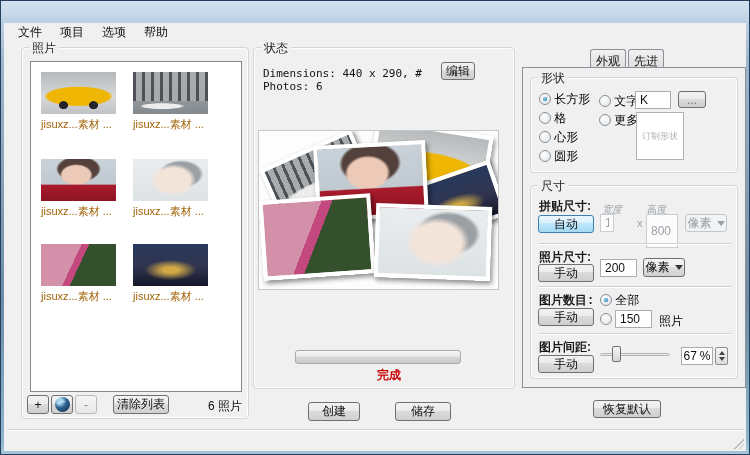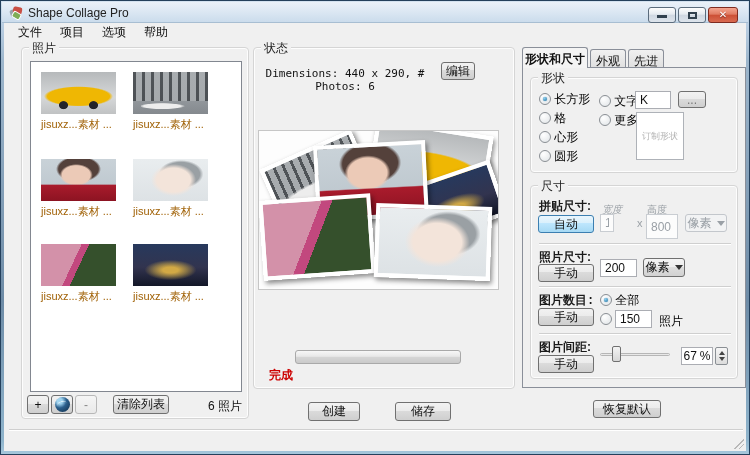--- a/index.html
+++ b/index.html
@@ -90,21 +90,21 @@
   .cph { position:absolute; border:4px solid #fff; box-shadow:2px 3px 5px rgba(0,0,0,.45); background-repeat:no-repeat; }
   
   .tab { position:absolute; font-size:12px; color:#111; text-align:center;
     border:1px solid #8a8f99; border-bottom:none; border-radius:3px 3px 0 0;
     background:linear-gradient(180deg,#f1f1f1,#dfdfdf); padding-top:3px; }
   .tab.active { background:#f4f4f4; z-index:3; font-weight:bold; }
   .tabpanel { position:absolute; left:521px; top:66px; width:224px; height:321px; border:1px solid #8a8f99; background:#f0f0f0; z-index:2; }
   
   .progress { position:absolute; left:294px; top:349px; width:166px; height:14px; border:1px solid #a9a9a9; border-radius:3px;
     background:linear-gradient(180deg,#f7f7f7 0%,#e8e8e8 45%,#d6d6d6 50%,#cacaca 100%); }
-  .done { position:absolute; left:268px; top:366px; width:262px; font-size:12px; font-weight:bold; color:#cc0000; }
+  .done { position:absolute; left:257px; top:366px; width:262px; text-align:center; font-size:12px; font-weight:bold; color:#cc0000; }
   .slider-track { position:absolute; height:3px; border:1px solid #b6b6b6; border-radius:2px; background:#e8e8e8; }
   .slider-handle { position:absolute; width:9px; height:16px; border:1px solid #707070; border-radius:2px;
     background:linear-gradient(180deg,#f4f4f4,#d7d7d7); }
   .spinner { position:absolute; width:13px; height:18px; border:1px solid #8a8f94; border-radius:2px; background:linear-gradient(180deg,#f6f6f6,#dcdcdc); }
   .spinner i { position:absolute; left:3px; width:0; height:0; border-left:3px solid transparent; border-right:3px solid transparent; }
   .spinner .up { top:3px; border-bottom:4px solid #444; }
   .spinner .dn { bottom:3px; border-top:4px solid #444; }
   .globe { display:inline-block; width:15px; height:15px; border-radius:50%;
     background:radial-gradient(circle at 32% 28%,#9fd3ef 0 18%,#2b5f8c 45%,#0d2a44 100%); position:relative; }
   .globe::after { content:""; position:absolute; left:2px; top:4px; width:10px; height:6px; border-radius:50%;
@@ -114,39 +114,20 @@
   .bottom-line { position:absolute; left:8px; top:428px; width:734px; height:2px; border-top:1px solid #cfcfcf; border-bottom:1px solid #fff; }
   .grip { position:absolute; right:5px; bottom:5px; width:10px; height:10px;
     background:linear-gradient(135deg,rgba(0,0,0,0) 50%,#b8b8b8 50% 58%,rgba(0,0,0,0) 58% 72%,#b8b8b8 72% 80%,rgba(0,0,0,0) 80%); }
   .statusmono { font-family:"DejaVu Sans Mono","Liberation Mono",monospace; font-size:11px; color:#111; }
 </style>
 </head>
 <body>
 
 <div class="window">
 
-  <div class="titlebar">
-    <span class="app-icon">
-        <i></i>
-        <i></i>
-        <i></i>
-      </span>
-    <span class="title-text">Shape Collage Pro</span>
-    <span class="capbtns">
-      <span class="capbtn">
-          <span class="glyph-min"></span>
-        </span>
-      <span class="capbtn">
-          <span class="glyph-max"></span>
-        </span>
-      <span class="capbtn close">
-          <span class="glyph-close">✕</span>
-        </span>
-    </span>
-  </div>
 
   <div class="client">
 
     <div class="menubar">
       <span class="menu-item">文件</span>
       <span class="menu-item">项目</span>
       <span class="menu-item">选项</span>
       <span class="menu-item">帮助</span>
     </div>
   </div>
@@ -184,39 +165,38 @@
         <span class="globe"></span>
       </div>
     <div class="btn dim" style="position:absolute; left:53px; top:347px; width:22px; height:19px;">-</div>
     <div class="btn" style="position:absolute; left:91px; top:347px; width:56px; height:19px;">清除列表</div>
     <span style="position:absolute; left:150px; top:350px; width:70px; text-align:right; font-size:12px; color:#111;">6 照片</span>
   </div>
 
   <div class="groupbox" style="left:252px; top:46px; width:262px; height:342px;">
     <span class="grouplabel">状态</span>
   </div>
-  <span class="statusmono" style="position:absolute; left:246px; top:66px; width:196px; text-align:center;">Dimensions: 440 x 290, # Photos: 6</span>
+  <span class="statusmono" style="position:absolute; left:262px; top:66px; width:196px; ">Dimensions: 440 x 290, # Photos: 6</span>
   <div class="btn" style="position:absolute; left:440px; top:61px; width:34px; height:18px;">编辑</div>
 
   <div class="preview">
     <span class="cph th2" style="left:8px;  top:16px; width:100px; height:60px; transform:rotate(-24deg); background-size:100% 100%,100% 70%,100% 100%;"></span>
     <span class="cph th1" style="left:112px; top:-4px; width:118px; height:70px; transform:rotate(9deg);"></span>
     <span class="cph th6" style="left:150px; top:42px; width:92px; height:58px; transform:rotate(-19deg);"></span>
     <span class="cph th3" style="left:56px; top:12px; width:112px; height:76px; transform:rotate(-3deg);"></span>
     <span class="cph th5" style="left:2px;  top:66px; width:112px; height:80px; transform:rotate(-4deg);"></span>
     <span class="cph th4" style="left:116px; top:74px; width:116px; height:74px; transform:rotate(2deg);"></span>
   </div>
 
   <div class="progress"></div>
   <div class="done">完成</div>
 
   <div class="btn" style="position:absolute; left:307px; top:401px; width:52px; height:19px;font-family:Liberation Serif, serif;">创建</div>
   <div class="btn" style="position:absolute; left:394px; top:401px; width:56px; height:19px;">储存</div>
 
-  <div class="tab active" style="left:521px; top:46px; width:66px; height:21px;">形状和尺寸</div>
   <div class="tab" style="left:589px; top:48px; width:36px; height:19px;">外观</div>
   <div class="tab" style="left:627px; top:48px; width:36px; height:19px;">先进</div>
   <div class="tabpanel"></div>
 
   <div class="groupbox" style="left:529px; top:76px; width:208px; height:96px; z-index:4;">
     <span class="grouplabel">形状</span>
     <div style="position:absolute; left:8px; top:13px; font-size:12px;">
       <span class="radio checked"></span> <span>长方形</span>
     </div>
     <div style="position:absolute; left:8px; top:32px; font-size:12px;">
@@ -241,21 +221,21 @@
 
   <div class="groupbox" style="left:529px; top:184px; width:208px; height:194px; z-index:4;">
     <span class="grouplabel">尺寸</span>
 
     <span class="rowlabel" style="left:8px; top:12px;">拼贴尺寸:</span>
     <div class="btn blue" style="position:absolute; left:7px; top:29px; width:56px; height:18px;">自动</div>
     <span class="minilabel" style="left:71px; top:17px;font-style:italic;">宽度</span>
     <span class="minilabel" style="left:116px; top:17px;">高度</span>
     <input class="tfield disabled" style="position: absolute; left: 69px; top: 28px; width: 14px; height: 18px;" value="1280">
     <span style="position:absolute; left:106px; top:31px; font-size:11px; color:#9aa0a6;">x</span>
-    <input class="tfield disabled" style="position: absolute; left: 115px; top: 28px; width: 32px; height: 25px;" value="800">
+    <input class="tfield disabled" style="position: absolute; left: 115px; top: 28px; width: 32px; height: 34px;" value="800">
     <div class="dd disabled" style="left:154px; top:28px; width:42px; height:18px;">
       <span>像素</span>
         <span class="dd-arrow"></span>
     </div>
     <div class="sep" style="left:8px; top:57px; width:192px;"></div>
 
     <span class="rowlabel" style="left:8px; top:63px;">照片尺寸:</span>
     <div class="btn" style="position:absolute; left:7px; top:78px; width:56px; height:18px;">手动</div>
     <input class="tfield" style="position: absolute; left: 69px; top: 73px; width: 37px; height: 18px;" value="200">
     <div class="dd" style="left:112px; top:72px; width:42px; height:19px;">

